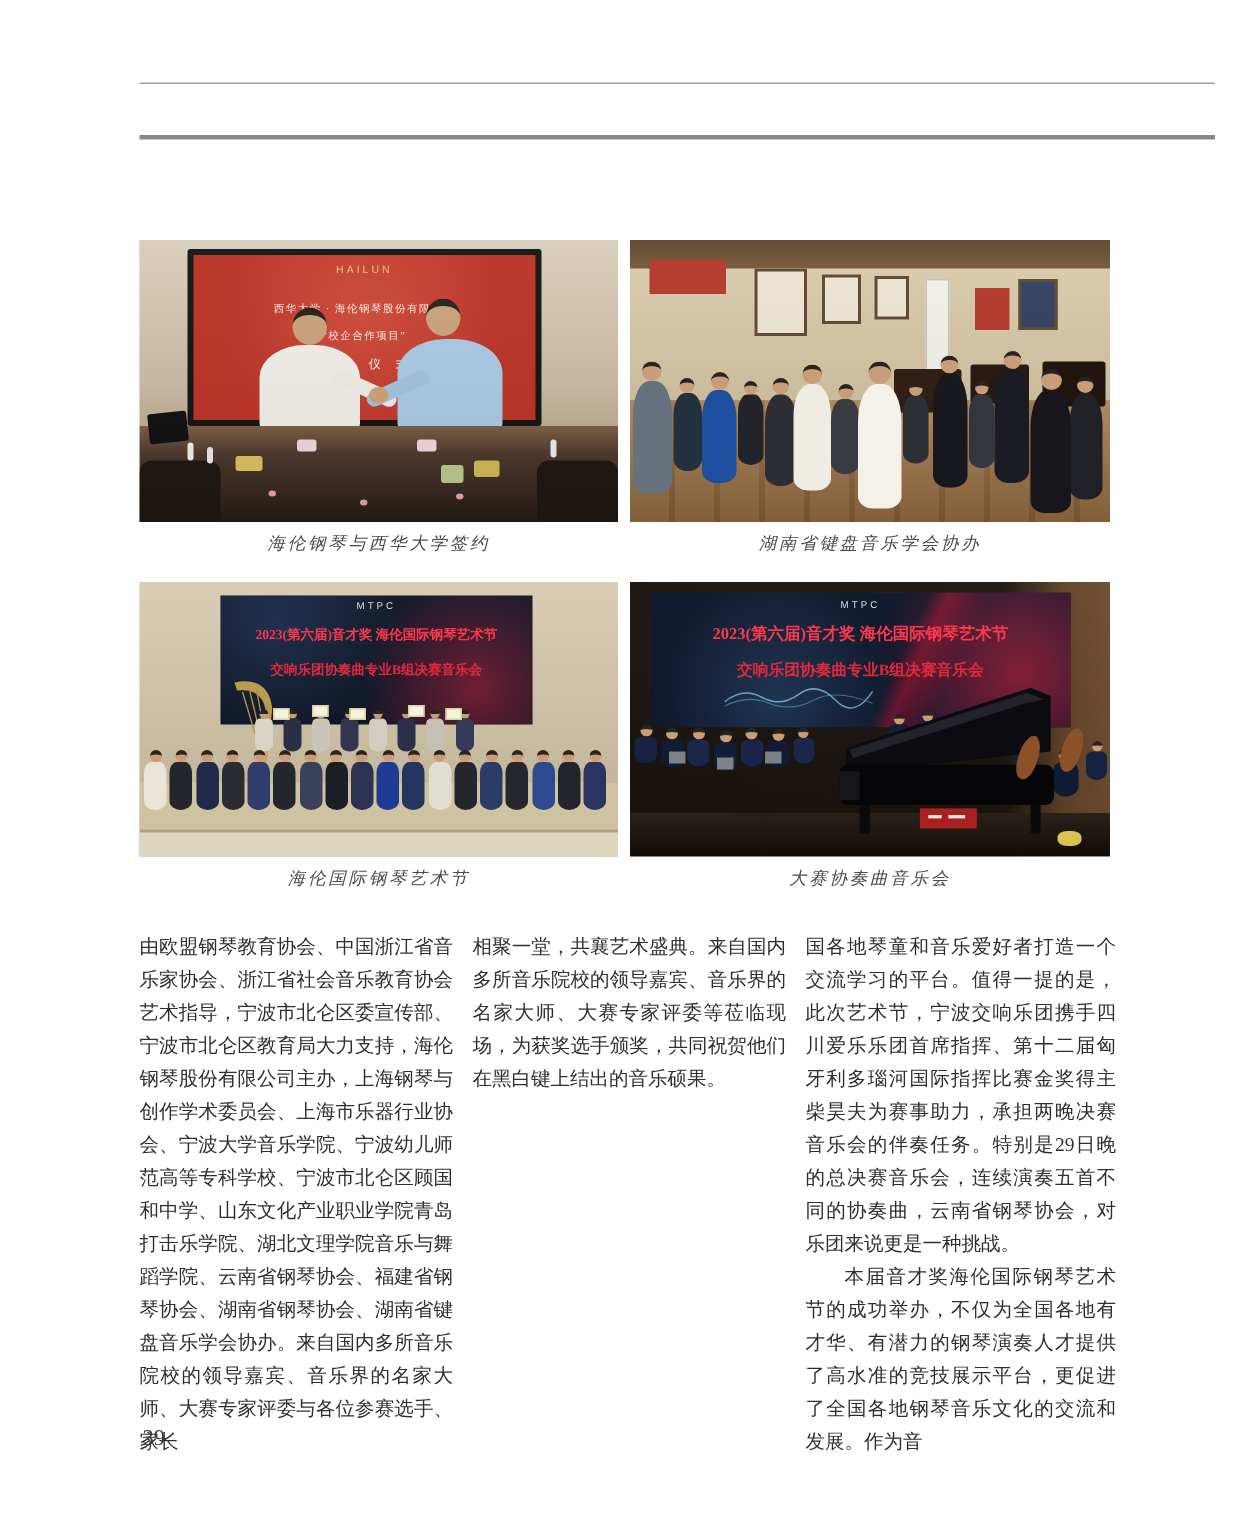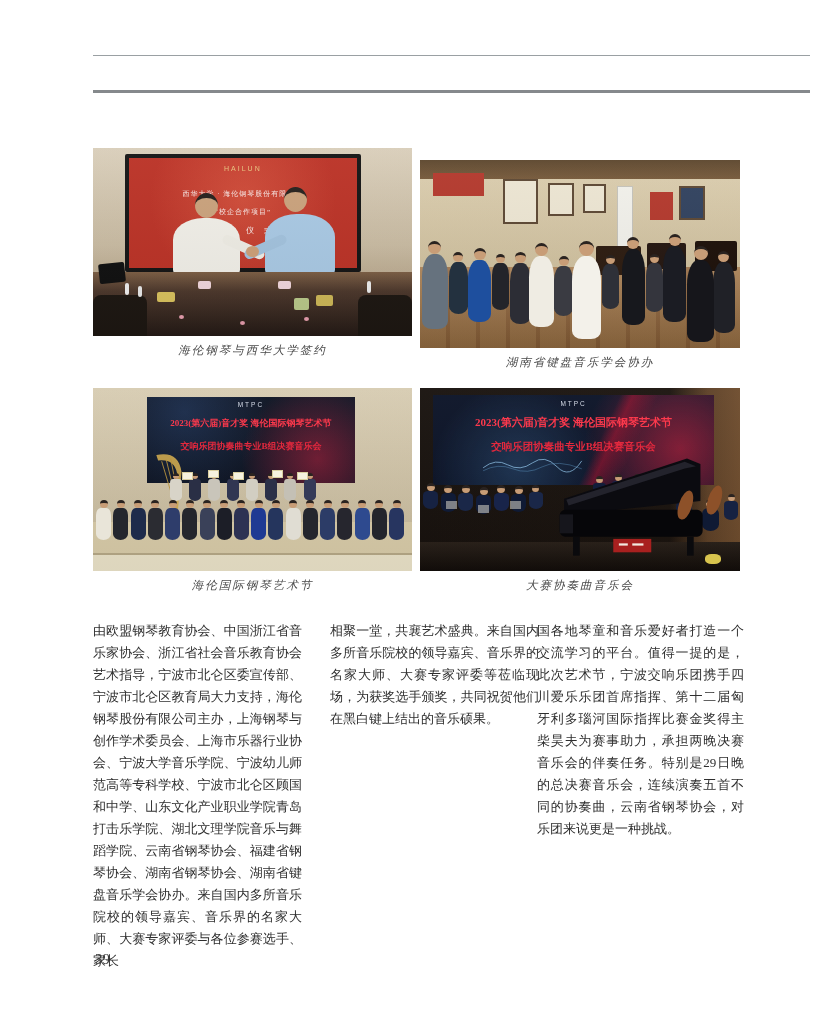--- a/index.html
+++ b/index.html
@@ -8,21 +8,21 @@
   
   .site-line{position:absolute;left:93px;top:36px;font-family:"Liberation Sans","DejaVu Sans",sans-serif;
              font-size:13px;color:#2f3335;letter-spacing:.5px;}
   .site-name{font-weight:bold;}
   .site-url{margin-left:9px;color:#3c4042;}
   .rule{position:absolute;left:93px;width:717px;background:#8f9396;}
   .rule.thin{top:55px;height:1px;background:#9aa0a3;}
   .rule.thick{top:90px;height:3px;background:#85898c;}
   
   figure{margin:0;position:absolute;}
-  .pb1{left:93px;top:148px;width:319px;}
+  .pb1{left:93px;top:160px;width:319px;}
   .pb2{left:420px;top:160px;width:320px;}
   .pb3{left:93px;top:388px;width:319px;}
   .pb4{left:420px;top:388px;width:320px;}
   .photo{position:relative;width:100%;overflow:hidden;background:#cfc5b2;}
   .pb1 .photo,.pb2 .photo{height:188px;}
   .pb3 .photo,.pb4 .photo{height:183px;}
   .photo::after{content:'';position:absolute;inset:0;pointer-events:none;
      background:linear-gradient(rgba(255,255,255,.04),rgba(0,0,0,.06));}
   figcaption{display:block;margin-top:7px;width:100%;text-align:center;font-style:italic;
      font-size:11.5px;letter-spacing:2px;color:#4a4a4a;}
@@ -86,21 +86,21 @@
   
   .person{position:absolute;display:flex;flex-direction:column;align-items:center;z-index:2;}
   .p-head{background:#c89d77;border-radius:50%;border-top:3px solid #2a2320;box-sizing:border-box;flex:0 0 auto;}
   .p-body{flex:1;width:100%;border-radius:42% 42% 10px 10px/30% 30% 8px 8px;}
   
   .article{position:absolute;left:93px;top:620px;width:651px;height:335px;}
   .col{position:absolute;top:0;font-size:13px;line-height:22px;text-align:justify;color:#2e2e2e;}
   .col p{margin:0;}
   .col p.indent{text-indent:2em;}
   .col1{left:0;width:209px;}
-  .col2{left:237px;width:209px;font-family:Liberation Serif, serif;}
+  .col2{left:222px;width:209px;font-family:Liberation Serif, serif;}
   .col3{left:444px;width:207px;}
   .page-num{position:absolute;left:95px;top:951px;font-size:15px;color:#3a3a3a;}
 </style>
 </head>
 <body>
 
 <div class="page">
 
   <div class="rule thin"></div>
   <div class="rule thick"></div>
@@ -444,17 +444,18 @@
 
   <section class="article">
     <div class="col col1">
       <p>由欧盟钢琴教育协会、中国浙江省音乐家协会、浙江省社会音乐教育协会艺术指导，宁波市北仑区委宣传部、宁波市北仑区教育局大力支持，海伦钢琴股份有限公司主办，上海钢琴与创作学术委员会、上海市乐器行业协会、宁波大学音乐学院、宁波幼儿师范高等专科学校、宁波市北仑区顾国和中学、山东文化产业职业学院青岛打击乐学院、湖北文理学院音乐与舞蹈学院、云南省钢琴协会、福建省钢琴协会、湖南省钢琴协会、湖南省键盘音乐学会协办。来自国内多所音乐院校的领导嘉宾、音乐界的名家大师、大赛专家评委与各位参赛选手、家长</p>
     </div>
     <div class="col col2">
       <p>相聚一堂，共襄艺术盛典。来自国内多所音乐院校的领导嘉宾、音乐界的名家大师、大赛专家评委等莅临现场，为获奖选手颁奖，共同祝贺他们在黑白键上结出的音乐硕果。</p>
     </div>
     <div class="col col3">
       <p>国各地琴童和音乐爱好者打造一个交流学习的平台。值得一提的是，此次艺术节，宁波交响乐团携手四川爱乐乐团首席指挥、第十二届匈牙利多瑙河国际指挥比赛金奖得主柴昊夫为赛事助力，承担两晚决赛音乐会的伴奏任务。特别是29日晚的总决赛音乐会，连续演奏五首不同的协奏曲，云南省钢琴协会，对乐团来说更是一种挑战。</p>
+      <p class="indent">本届音才奖海伦国际钢琴艺术节的成功举办，不仅为全国各地有才华、有潜力的钢琴演奏人才提供了高水准的竞技展示平台，更促进了全国各地钢琴音乐文化的交流和发展。作为音</p>
     </div>
   </section>
 
   <div class="page-num">39</div>
 </div>
 
 </body></html>

